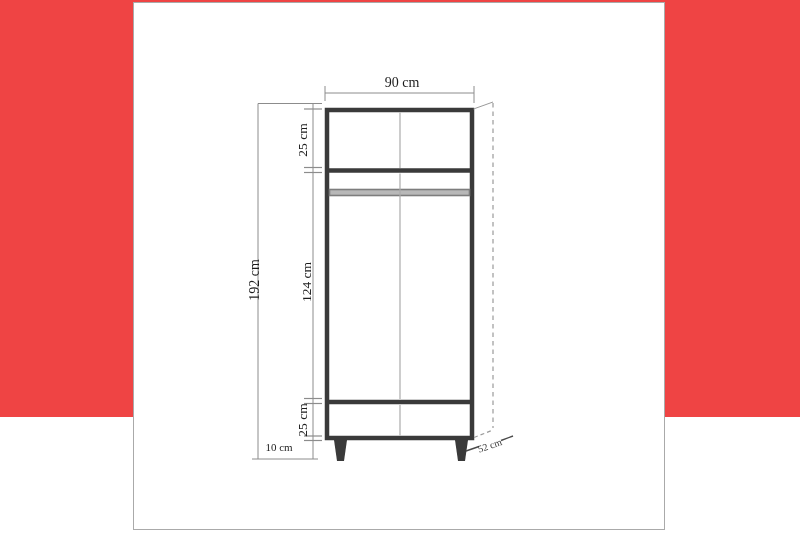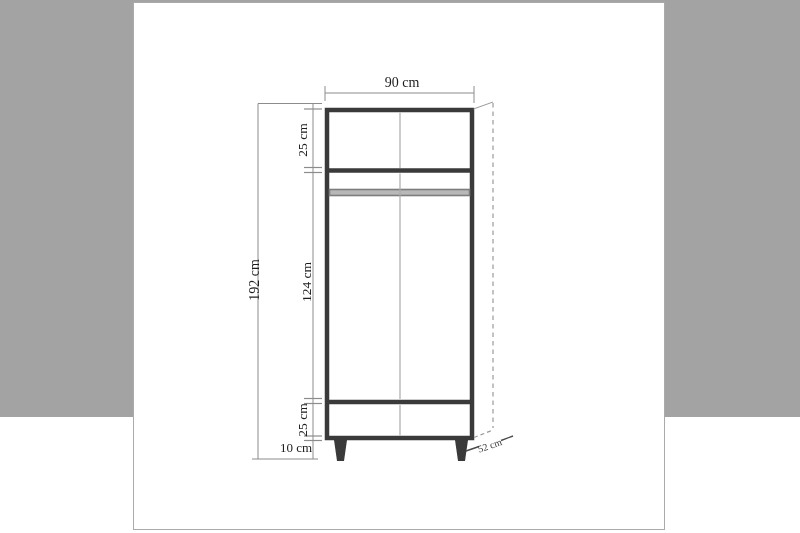--- a/index.html
+++ b/index.html
@@ -1,21 +1,21 @@
 <!DOCTYPE html>
 <html><head>
 <meta charset="utf-8">
 <style>
   html, body { margin: 0; padding: 0; background: #ffffff; }
   body {
     width: 800px; height: 533px;
     font-family: "Liberation Serif", "DejaVu Serif", serif;
     overflow: hidden;
   }
-  .stage { position: relative; width: 800px; height: 417px; background: #a3a3a3; text-align: right; }
+  .stage { position: relative; width: 800px; height: 417px; background: #ef4444; text-align: right; }
   .canvas-frame {
     position: absolute; left: 133px; top: 2px;
     width: 532px; height: 528px;
     border: 1px solid #aaaaaa;
     background: #ffffff;
     box-sizing: border-box;
   }
   svg.linework { position: absolute; left: 0; top: 0; width: 800px; height: 533px; }
   .dim-label {
     position: absolute;
@@ -23,21 +23,21 @@
     white-space: nowrap;
     transform: translate(-50%, -50%);
     line-height: 1;
   }
   .dim-label.rot { transform: translate(-50%, -50%) rotate(-90deg); }
   .lbl-width    { left: 402px; top: 83px;  font-size: 14px; }
   .lbl-height   { left: 255px; top: 280px; font-size: 14px; }
   .lbl-sec-top  { left: 303px; top: 140px; font-size: 13.5px; }
   .lbl-sec-mid  { left: 307px; top: 282px; font-size: 13.5px; }
   .lbl-sec-bot  { left: 303px; top: 420px; font-size: 13.5px; }
-  .lbl-legs     { left: 296px; top: 447px; font-size: 13px; }
+  .lbl-legs     { left: 279px; top: 447px; font-size: 11px; }
   .lbl-depth {
     left: 490px; top: 446px; font-size: 10px;
     transform: translate(-50%, -50%) rotate(-19deg);
     color: #333333;
   }
 </style>
 </head>
 <body>
 
 <div class="stage">

